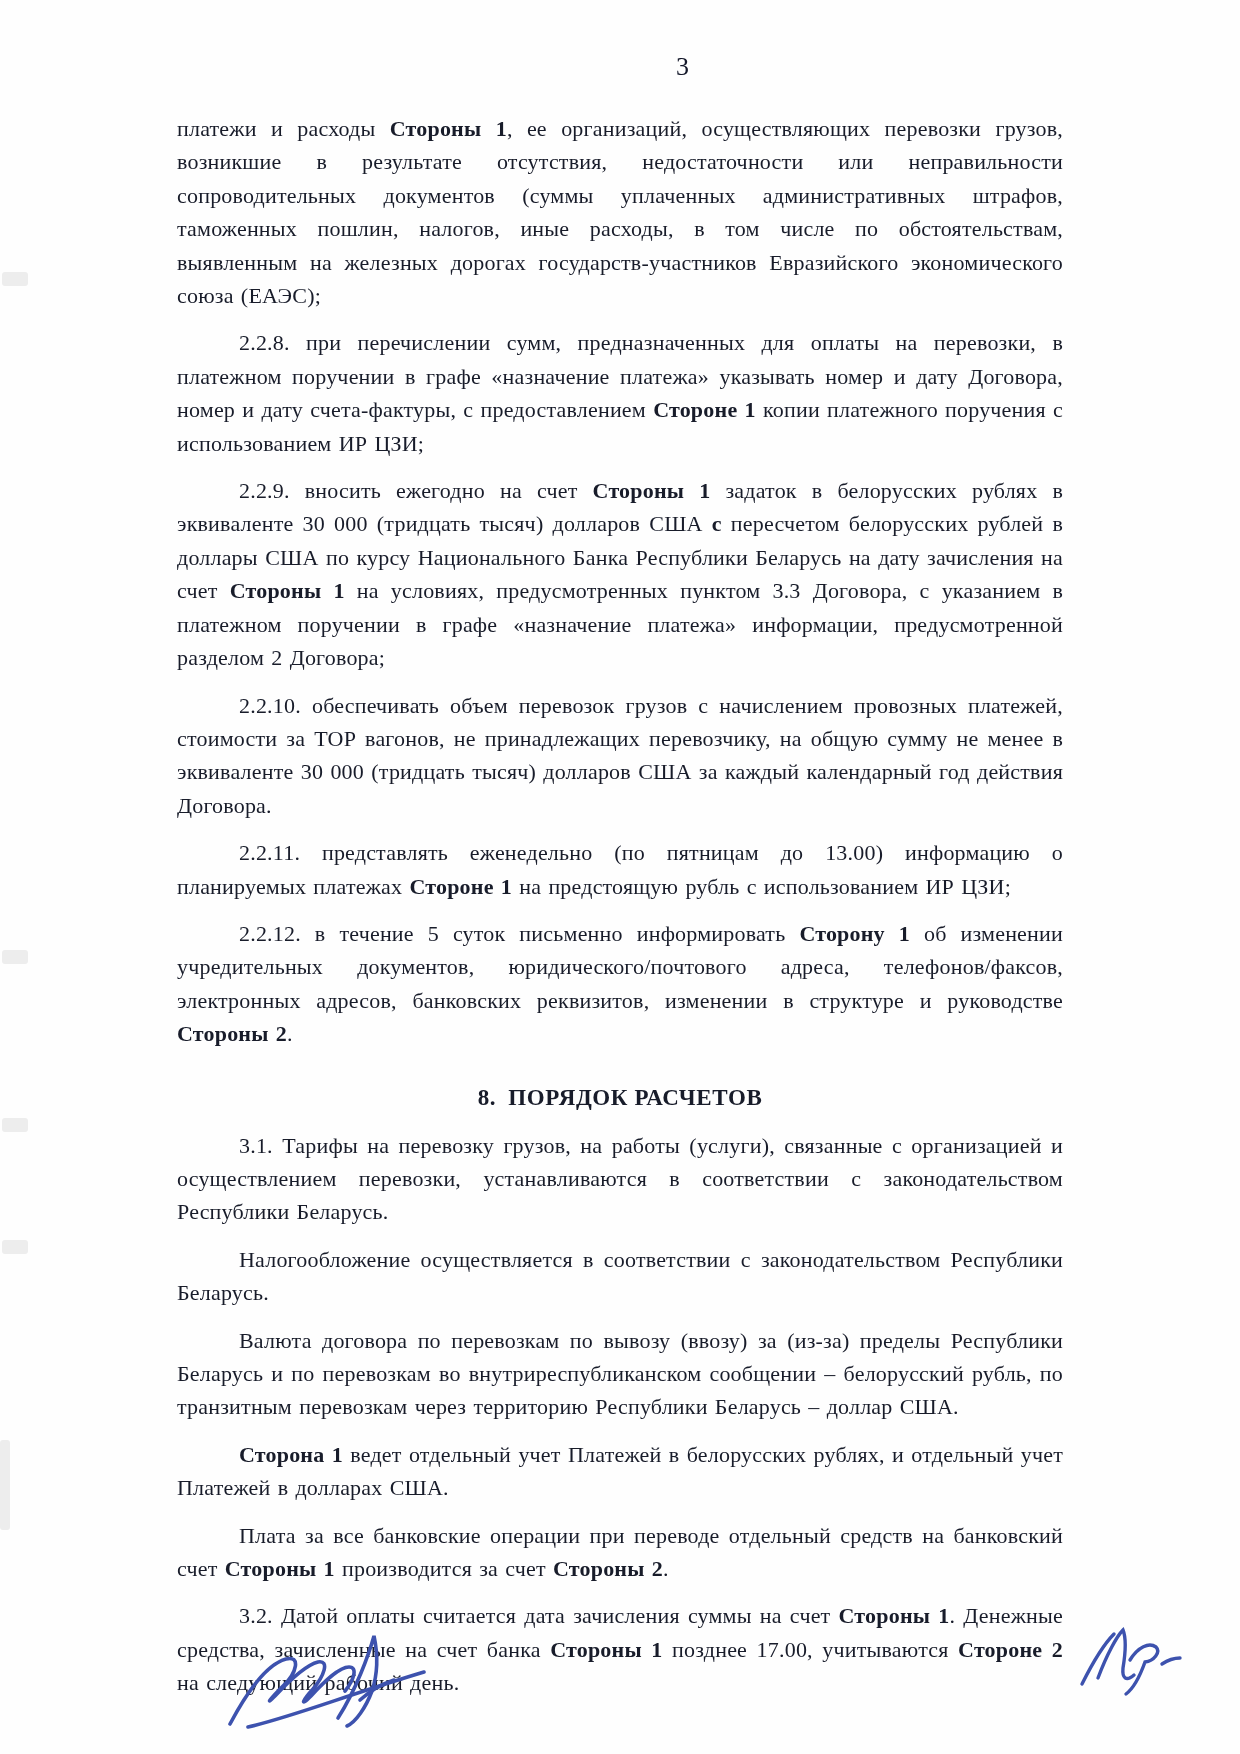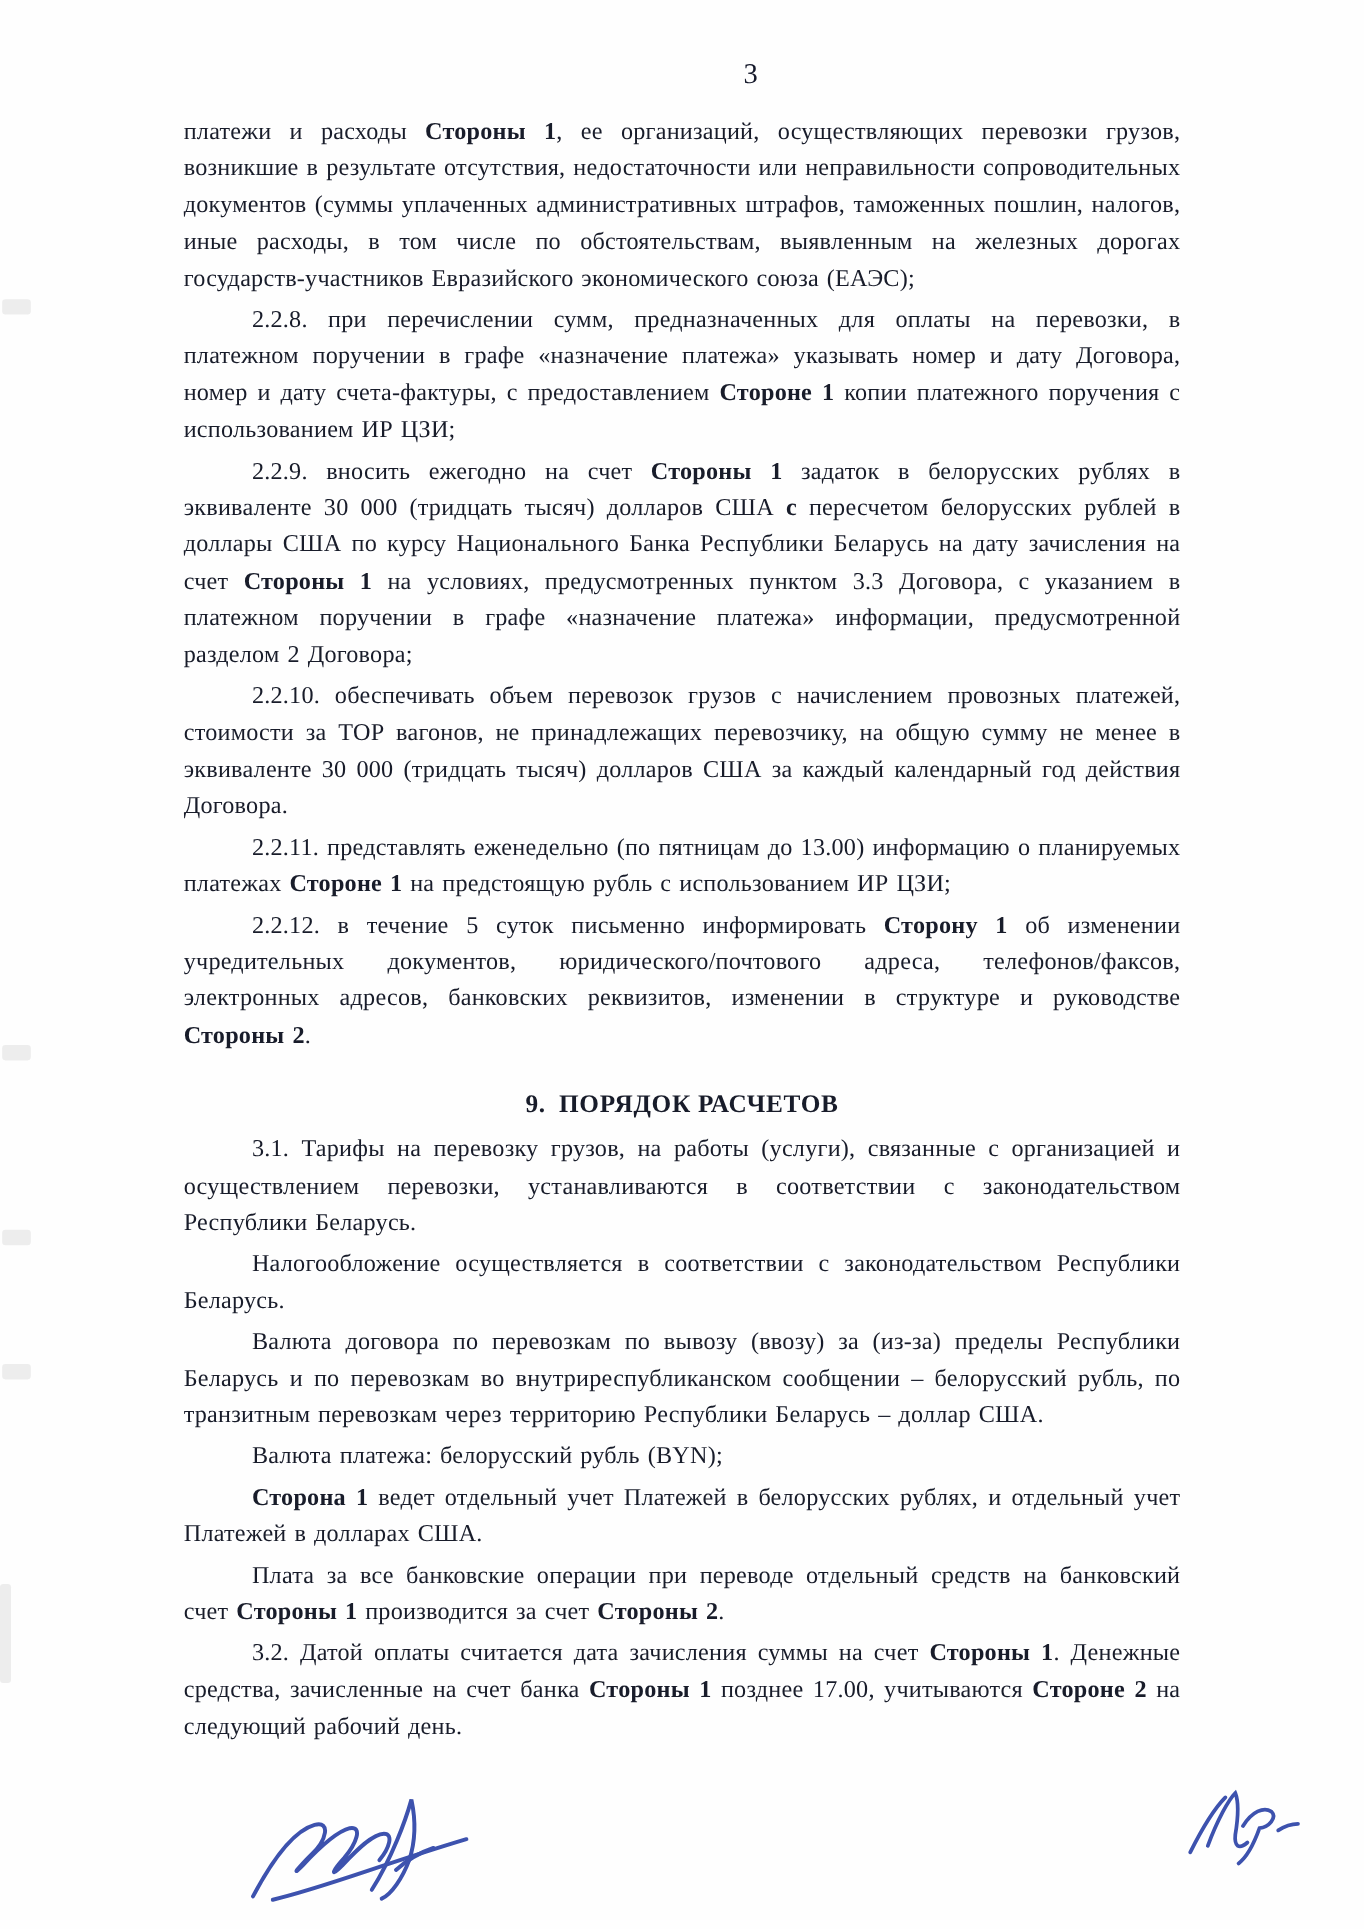--- a/index.html
+++ b/index.html
@@ -41,21 +41,21 @@
     line-height: 30px;
     color: #14182a;
   }
   .document-body {
     position: absolute;
     left: 163px;
     top: 98px;
     width: 914px;
   }
   .document-body p.para {
-    margin: 4px;
+    margin: 14px;
     font-size: 22px;
     line-height: 33.4px;
     text-align: justify;
     letter-spacing: 0.2px;
     word-spacing: 1.5px;
   }
   .document-body p.para.indent {
     text-indent: 62px;
   }
   .document-body p.heading {
@@ -97,25 +97,24 @@
 
   <div class="page-number">3</div>
 
   <div class="document-body">
       <p class="para"><span>платежи и расходы </span><span class="b">Стороны 1</span><span>, ее организаций, осуществляющих перевозки грузов, возникшие в результате отсутствия, недостаточности или неправильности сопроводительных документов (суммы  уплаченных административных штрафов, таможенных пошлин, налогов, иные расходы, в том числе по обстоятельствам, выявленным на железных дорогах государств-участников Евразийского экономического союза (ЕАЭС);</span></p>
       <p class="para indent"><span>2.2.8. при перечислении сумм, предназначенных для оплаты на перевозки, в платежном поручении в графе «назначение платежа» указывать номер и дату Договора, номер и дату счета-фактуры, с предоставлением </span><span class="b">Стороне 1</span><span> копии платежного поручения с использованием ИР ЦЗИ;</span></p>
       <p class="para indent"><span>2.2.9. вносить ежегодно на счет </span><span class="b">Стороны 1</span><span> задаток в белорусских рублях в эквиваленте 30 000 (тридцать тысяч) долларов США </span><span class="b">с</span><span> пересчетом белорусских рублей в доллары США по курсу Национального Банка Республики Беларусь на дату зачисления на счет </span><span class="b">Стороны 1</span><span> на условиях, предусмотренных пунктом 3.3 Договора, с указанием в платежном поручении в графе «назначение платежа» информации, предусмотренной разделом 2 Договора;</span></p>
       <p class="para indent"><span>2.2.10. обеспечивать объем перевозок грузов с начислением провозных платежей, стоимости за ТОР вагонов, не принадлежащих перевозчику, на общую сумму не менее в эквиваленте 30 000 (тридцать тысяч) долларов США за каждый календарный год действия Договора.</span></p>
       <p class="para indent"><span>2.2.11. представлять еженедельно (по пятницам до 13.00) информацию о планируемых платежах </span><span class="b">Стороне 1</span><span> на предстоящую рубль с использованием ИР ЦЗИ;</span></p>
       <p class="para indent"><span>2.2.12. в течение 5 суток письменно информировать </span><span class="b">Сторону 1</span><span> об изменении учредительных документов, юридического/почтового адреса, телефонов/факсов, электронных адресов, банковских реквизитов, изменении в структуре и руководстве </span><span class="b">Стороны 2</span><span>.</span></p>
-      <p class="heading"><span class="b">9. ПОРЯДОК РАСЧЕТОВ</span></p>
+      <p class="heading"><span class="b">8. ПОРЯДОК РАСЧЕТОВ</span></p>
       <p class="para indent"><span>3.1. Тарифы на перевозку грузов, на работы (услуги), связанные с организацией и осуществлением перевозки, устанавливаются в соответствии с законодательством Республики Беларусь.</span></p>
       <p class="para indent"><span>Налогообложение осуществляется в соответствии с законодательством Республики Беларусь.</span></p>
       <p class="para indent"><span>Валюта договора по перевозкам по вывозу (ввозу) за (из-за) пределы Республики Беларусь и по перевозкам во внутриреспубликанском сообщении – белорусский рубль, по транзитным перевозкам через территорию Республики Беларусь – доллар США.</span></p>
-      <p class="para indent"><span>Валюта платежа: белорусский рубль (BYN);</span></p>
       <p class="para indent"><span class="b">Сторона 1</span><span> ведет отдельный учет Платежей в белорусских рублях, и отдельный учет Платежей в долларах США.</span></p>
       <p class="para indent"><span>Плата за все банковские операции при переводе отдельный средств на банковский счет </span><span class="b">Стороны 1</span><span> производится за счет </span><span class="b">Стороны 2</span><span>.</span></p>
       <p class="para indent"><span>3.2. Датой оплаты считается дата зачисления суммы на счет </span><span class="b">Стороны 1</span><span>. Денежные средства, зачисленные на счет банка </span><span class="b">Стороны 1</span><span> позднее 17.00, учитываются </span><span class="b">Стороне 2</span><span> на следующий рабочий день.</span></p>
     </div>
 
   <div class="signature sig-left">
     <svg width="210" height="110" viewBox="0 0 210 110" fill="none" xmlns="http://www.w3.org/2000/svg">
       <g stroke="#3d52ae" stroke-width="3.6" stroke-linecap="round" fill="none">
         <path d="M8,96 C26,62 46,36 64,31 C79,27 75,45 61,58 C49,70 42,79 53,68 C67,53 84,37 96,34 C108,32 102,48 91,61 C81,72 77,80 89,68 C102,54 117,39 127,39 C136,39 132,52 123,63"></path>
         <path d="M116,90 C134,62 147,26 152,8 C155,22 157,42 150,63 C144,79 134,94 125,98"></path>

